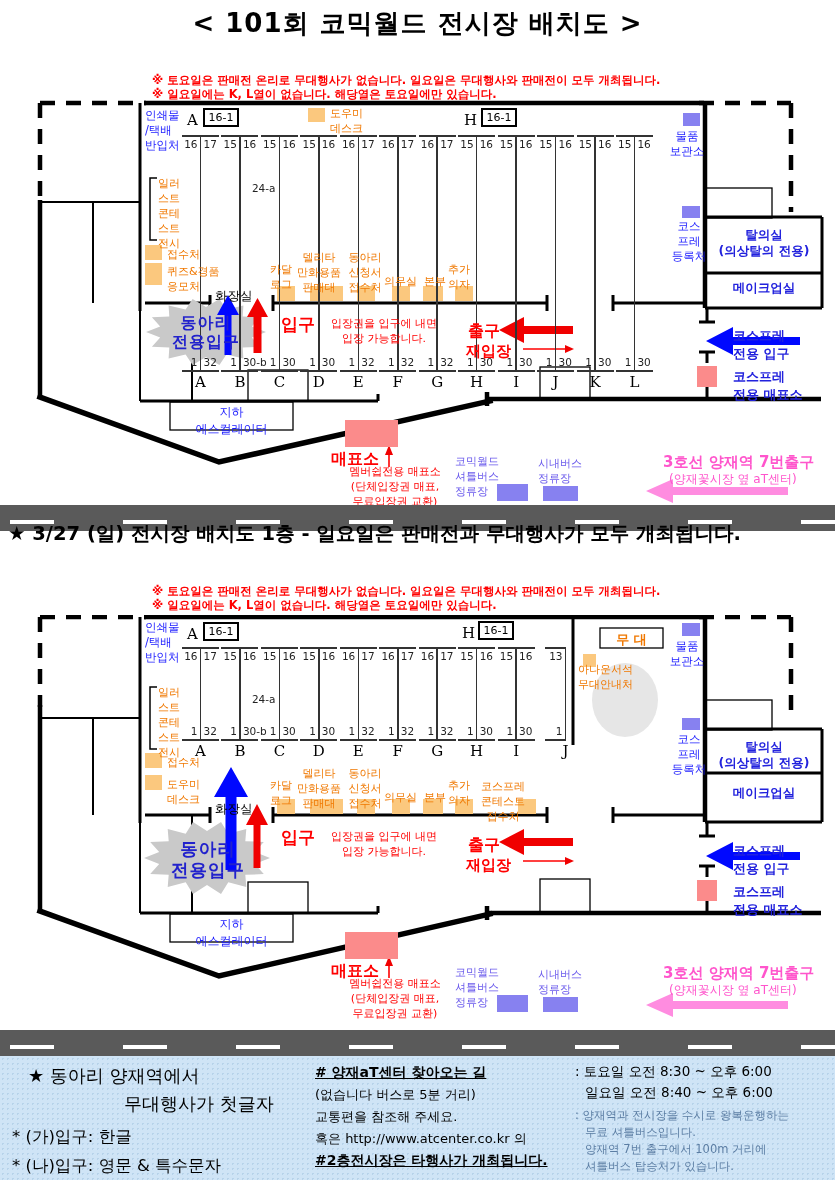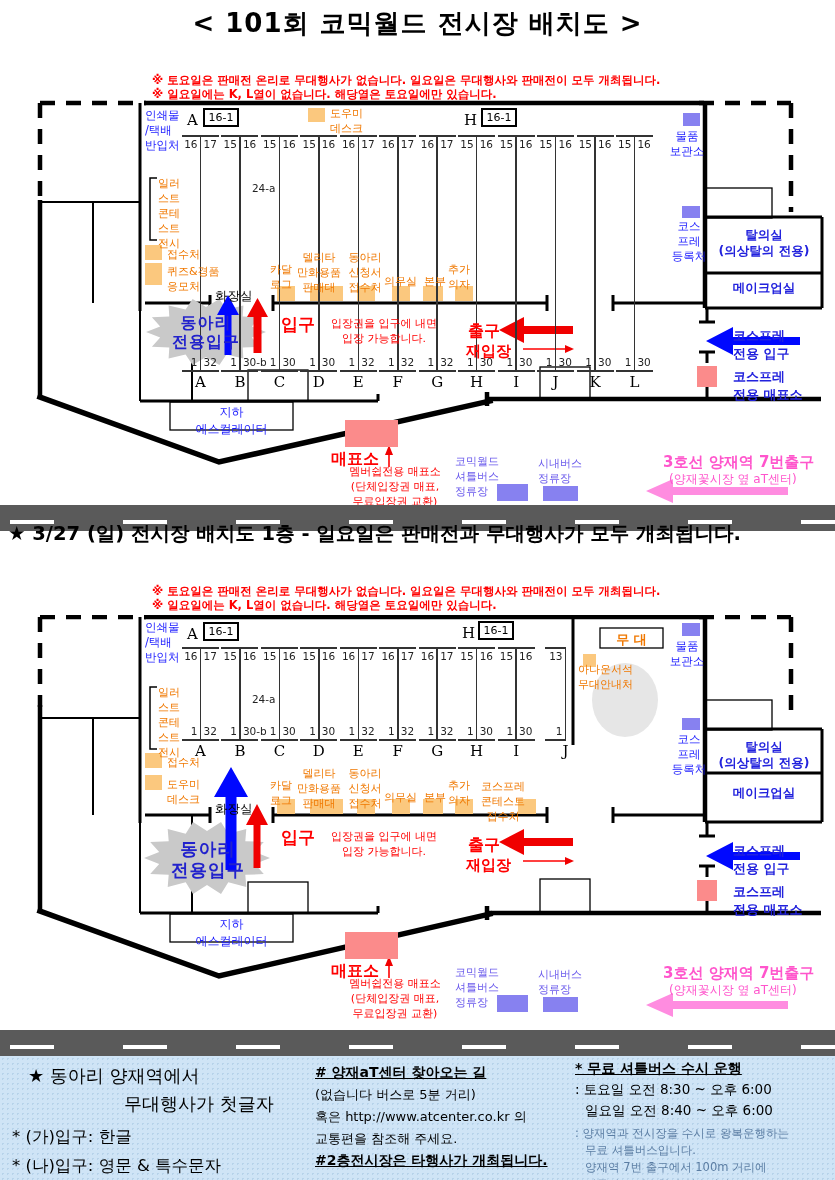--- a/index.html
+++ b/index.html
@@ -545,26 +545,25 @@
   <div class="footer" style="top:1056px">
     <div class="f-left">
       <div class="fc1">★ 동아리 양재역에서</div>
       <div class="fc2">무대행사가 첫글자</div>
       <div class="fc3">* (가)입구: 한글</div>
       <div class="fc4">* (나)입구: 영문 &amp; 특수문자</div>
     </div>
     <div class="f-mid">
       <div class="u f-rt"># 양재aT센터 찾아오는 길</div>
       <div>(없습니다 버스로 5분 거리)</div>
+      <div>교통편을 참조해 주세요.</div>
       <div>혹은 http://www.atcenter.co.kr 의</div>
-      <div>교통편을 참조해 주세요.</div>
       <div class="u f-rt">#2층전시장은 타행사가 개최됩니다.</div>
     </div>
     <div class="f-right">
-      <div class="u f-rt">* 무료 셔틀버스 수시 운행</div>
       <div class="fh">: 토요일 오전 8:30 ~ 오후 6:00</div>
       <div class="fh ind">일요일 오전 8:40 ~ 오후 6:00</div>
       <div class="fd" style="margin-top:6px">: 양재역과 전시장을 수시로 왕복운행하는</div>
       <div class="fd ind">무료 셔틀버스입니다.</div>
       <div class="fd ind">양재역 7번 출구에서 100m 거리에</div>
       <div class="fd ind">셔틀버스 탑승처가 있습니다.</div>
     </div>
   </div>
 </div>
 

